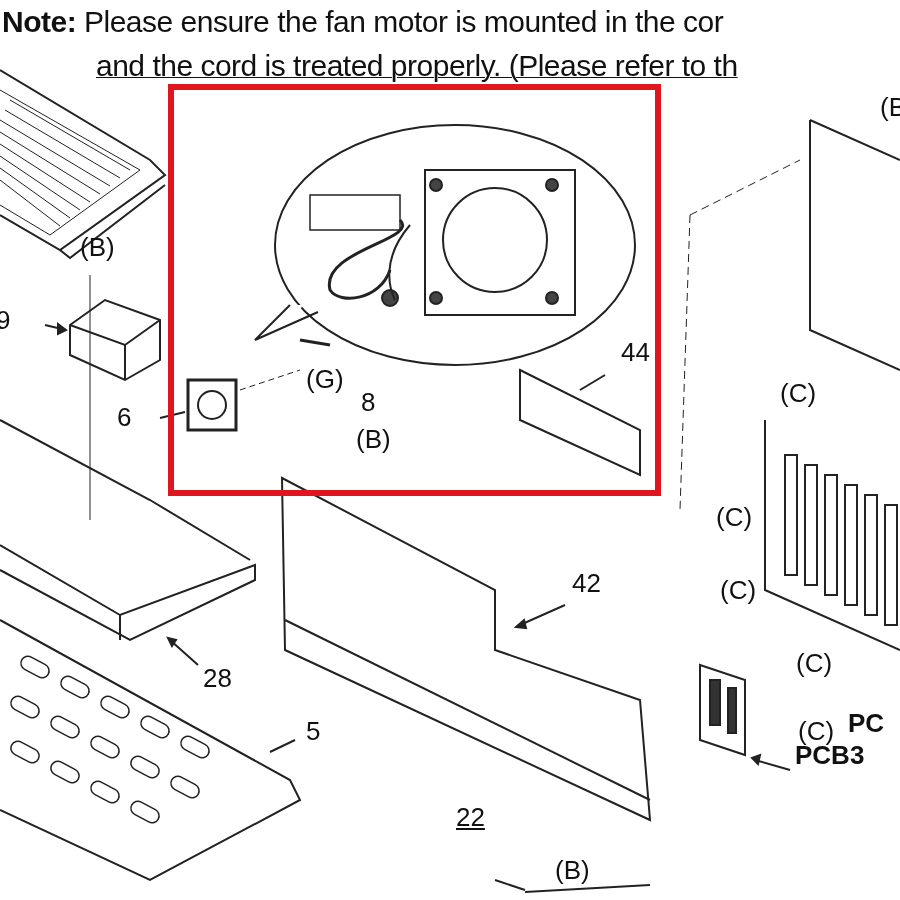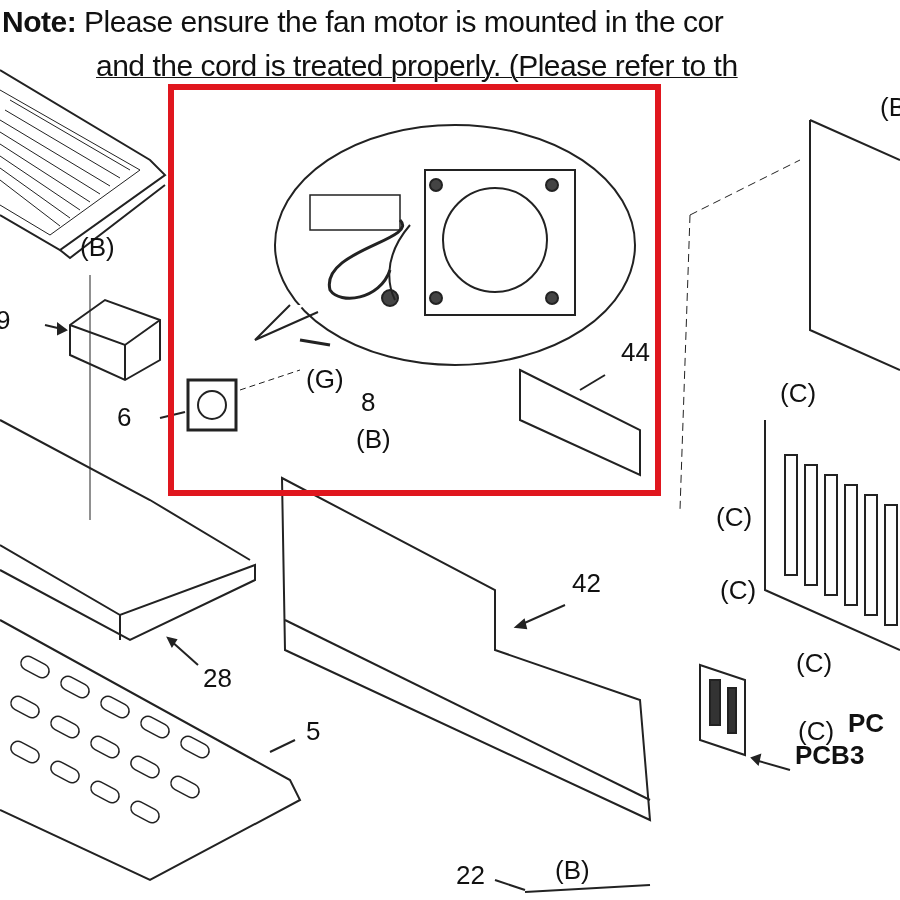--- a/index.html
+++ b/index.html
@@ -148,14 +148,14 @@
 <div class="lbl-txt" style="left:780px;top:378px;">(C)</div>
 <div class="lbl-txt" style="left:716px;top:502px;">(C)</div>
 <div class="lbl-txt" style="left:720px;top:575px;">(C)</div>
 <div class="lbl-txt" style="left:796px;top:648px;">(C)</div>
 <div class="lbl-txt" style="left:798px;top:716px;">(C)</div>
 <div class="lbl-txt" style="left:848px;top:708px;font-weight:bold;">PC</div>
 <div class="lbl-txt" style="left:795px;top:740px;font-weight:bold;">PCB3</div>
 <div class="lbl-txt" style="left:572px;top:568px;">42</div>
 <div class="lbl-txt" style="left:203px;top:655px;margin-top:8px;">28</div>
 <div class="lbl-txt" style="left:306px;top:716px;">5</div>
-<div class="lbl-txt" style="left:456px;top:860px;">22</div>
+<div class="lbl-txt" style="left:456px;top:802px;text-decoration:underline;">22</div>
 <div class="lbl-txt" style="left:555px;top:855px;">(B)</div>
 
 </body></html>

